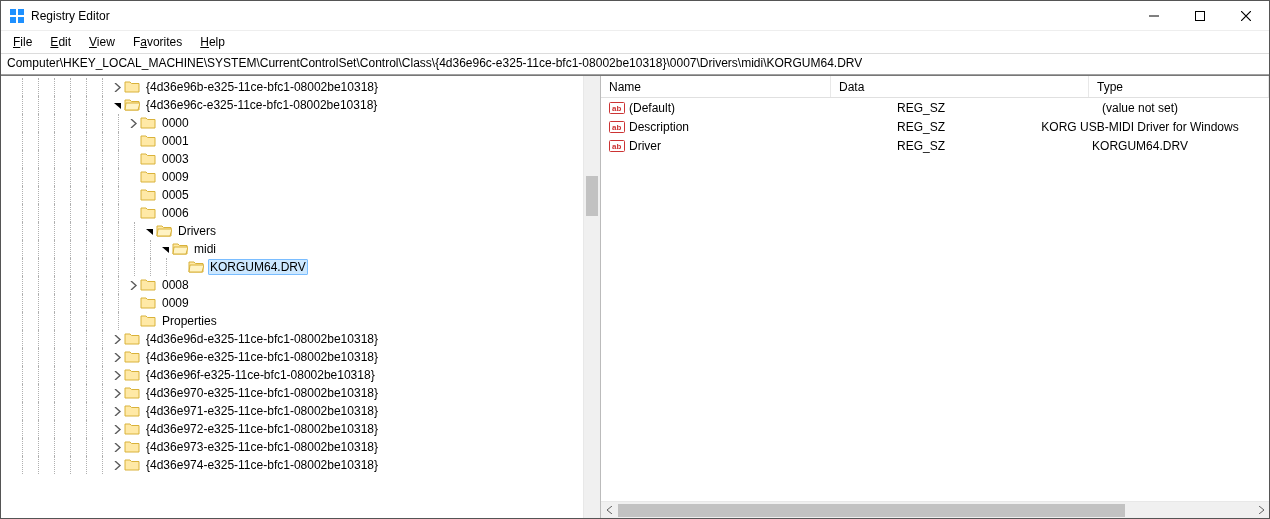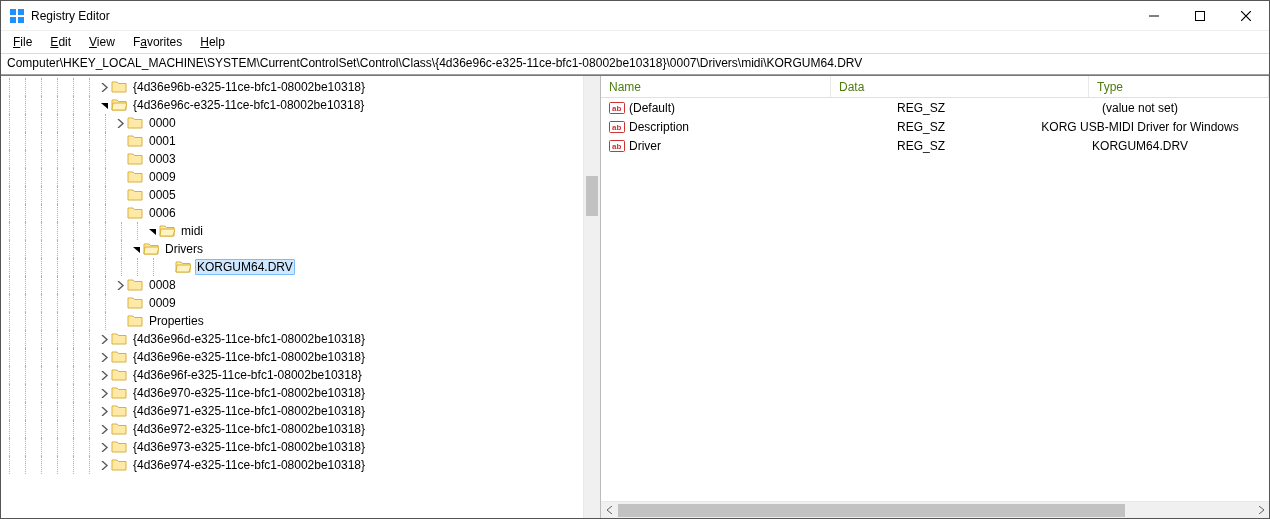--- a/index.html
+++ b/index.html
@@ -13,38 +13,38 @@
   .winbtn { width: 46px; height: 30px; display: flex; align-items: center; justify-content: center; }
   
   .menubar { height: 22px; display: flex; align-items: center; padding: 0 4px; gap: 2px; }
   .menuitem { padding: 2px 8px; }
   .menuitem .ul { text-decoration: underline; }
   
   .addressbar { border-top: 1px solid #dcdcdc; border-bottom: 1px solid #a0a0a0; padding: 2px 6px; height: 22px; display: flex; }
   .addressbar .addr { white-space: nowrap; overflow: hidden; font-size: 12px; }
   
   .split { flex: 1; display: flex; min-height: 0; border-top: 1px solid #777; }
-  .tree-pane { width: 600px; border-right: 1px solid #bbb; position: relative; overflow: hidden; display: flex; }
+  .tree-pane { width: 600px; border-right: 1px solid #bbb; position: relative; overflow: hidden; display: flex; padding-left: 13px; }
   .list-pane { flex: 1; display: flex; flex-direction: column; min-width: 0; }
   
   .tree { flex: 1; overflow: hidden; padding-top: 2px; position: relative; }
   .tree-scrollbar { width: 17px; background: #f0f0f0; border-left: 1px solid #e8e8e8; position: relative; }
   .tree-scrollbar .thumb { position: absolute; left: 2px; right: 2px; top: 100px; height: 40px; background: #c2c2c2; }
   .node { display: flex; align-items: center; height: 18px; white-space: nowrap; }
   .guides { display: flex; height: 18px; }
   .guide { width: 16px; height: 18px; position: relative; flex: 0 0 16px; }
   .guide::before { content: ""; position: absolute; left: 8px; top: 0; bottom: 0; border-left: 1px dotted #b0b0b0; }
   .twisty { width: 14px; height: 18px; display: flex; align-items: center; justify-content: center; flex: 0 0 14px; color: #5c5c5c; }
   .twisty svg { width: 9px; height: 9px; }
   .folder-icon { width: 16px; height: 16px; margin-right: 4px; flex: 0 0 16px; }
   .node-label { padding: 0 2px; }
   .node.selected .node-label { background: #cde8ff; border: 1px solid #7abdff; padding: 0 1px; border-radius: 1px; }
   
   .list-header { display: flex; height: 22px; border-bottom: 1px solid #e0e0e0; align-items: center; background: #fff; }
-  .list-header .col { padding: 0 8px; border-right: 1px solid #e8e8e8; height: 100%; display: flex; align-items: center; color: #4d7c0f; }
+  .list-header .col { padding: 0 8px; border-right: 1px solid #e8e8e8; height: 100%; display: flex; align-items: center; color: #000000; }
   .col-name { width: 230px; }
   .col-type { width: 180px; }
   .col-data { flex: 1; }
   .list-body { flex: 1; overflow: hidden; }
   .row { display: flex; height: 19px; align-items: center; }
   .cell { padding: 0 8px; overflow: hidden; white-space: nowrap; text-align: center; }
   .cell.name { width: 230px; display: flex; align-items: center; }
   .cell.type { width: 180px; }
   .cell.data { flex: 1; }
   .string-icon { width: 16px; height: 16px; margin-right: 4px; flex: 0 0 16px; }
@@ -266,52 +266,52 @@
           <div class="node">
             <span class="guides">
               <span class="guide"></span>
               <span class="guide"></span>
               <span class="guide"></span>
               <span class="guide"></span>
               <span class="guide"></span>
               <span class="guide"></span>
               <span class="guide"></span>
               <span class="guide"></span>
-              <span class="guide"></span>
             </span>
             <span class="twisty" style="color: rgb(0, 0, 0);">
               <svg>
                 <use href="#chev-down"></use>
               </svg>
             </span>
             <svg class="folder-icon">
               <use href="#folder-open"></use>
             </svg>
+            <span class="node-label">Drivers</span>
+          </div>
+          <div class="node">
+            <span class="guides">
+              <span class="guide"></span>
+              <span class="guide"></span>
+              <span class="guide"></span>
+              <span class="guide"></span>
+              <span class="guide"></span>
+              <span class="guide"></span>
+              <span class="guide"></span>
+              <span class="guide"></span>
+              <span class="guide"></span>
+            </span>
+            <span class="twisty" style="color: rgb(0, 0, 0);">
+              <svg>
+                <use href="#chev-down"></use>
+              </svg>
+            </span>
+            <svg class="folder-icon">
+              <use href="#folder-open"></use>
+            </svg>
             <span class="node-label">midi</span>
-          </div>
-          <div class="node">
-            <span class="guides">
-              <span class="guide"></span>
-              <span class="guide"></span>
-              <span class="guide"></span>
-              <span class="guide"></span>
-              <span class="guide"></span>
-              <span class="guide"></span>
-              <span class="guide"></span>
-              <span class="guide"></span>
-            </span>
-            <span class="twisty" style="color: rgb(0, 0, 0);">
-              <svg>
-                <use href="#chev-down"></use>
-              </svg>
-            </span>
-            <svg class="folder-icon">
-              <use href="#folder-open"></use>
-            </svg>
-            <span class="node-label">Drivers</span>
           </div>
           <div class="node selected">
             <span class="guides">
               <span class="guide"></span>
               <span class="guide"></span>
               <span class="guide"></span>
               <span class="guide"></span>
               <span class="guide"></span>
               <span class="guide"></span>
               <span class="guide"></span>

